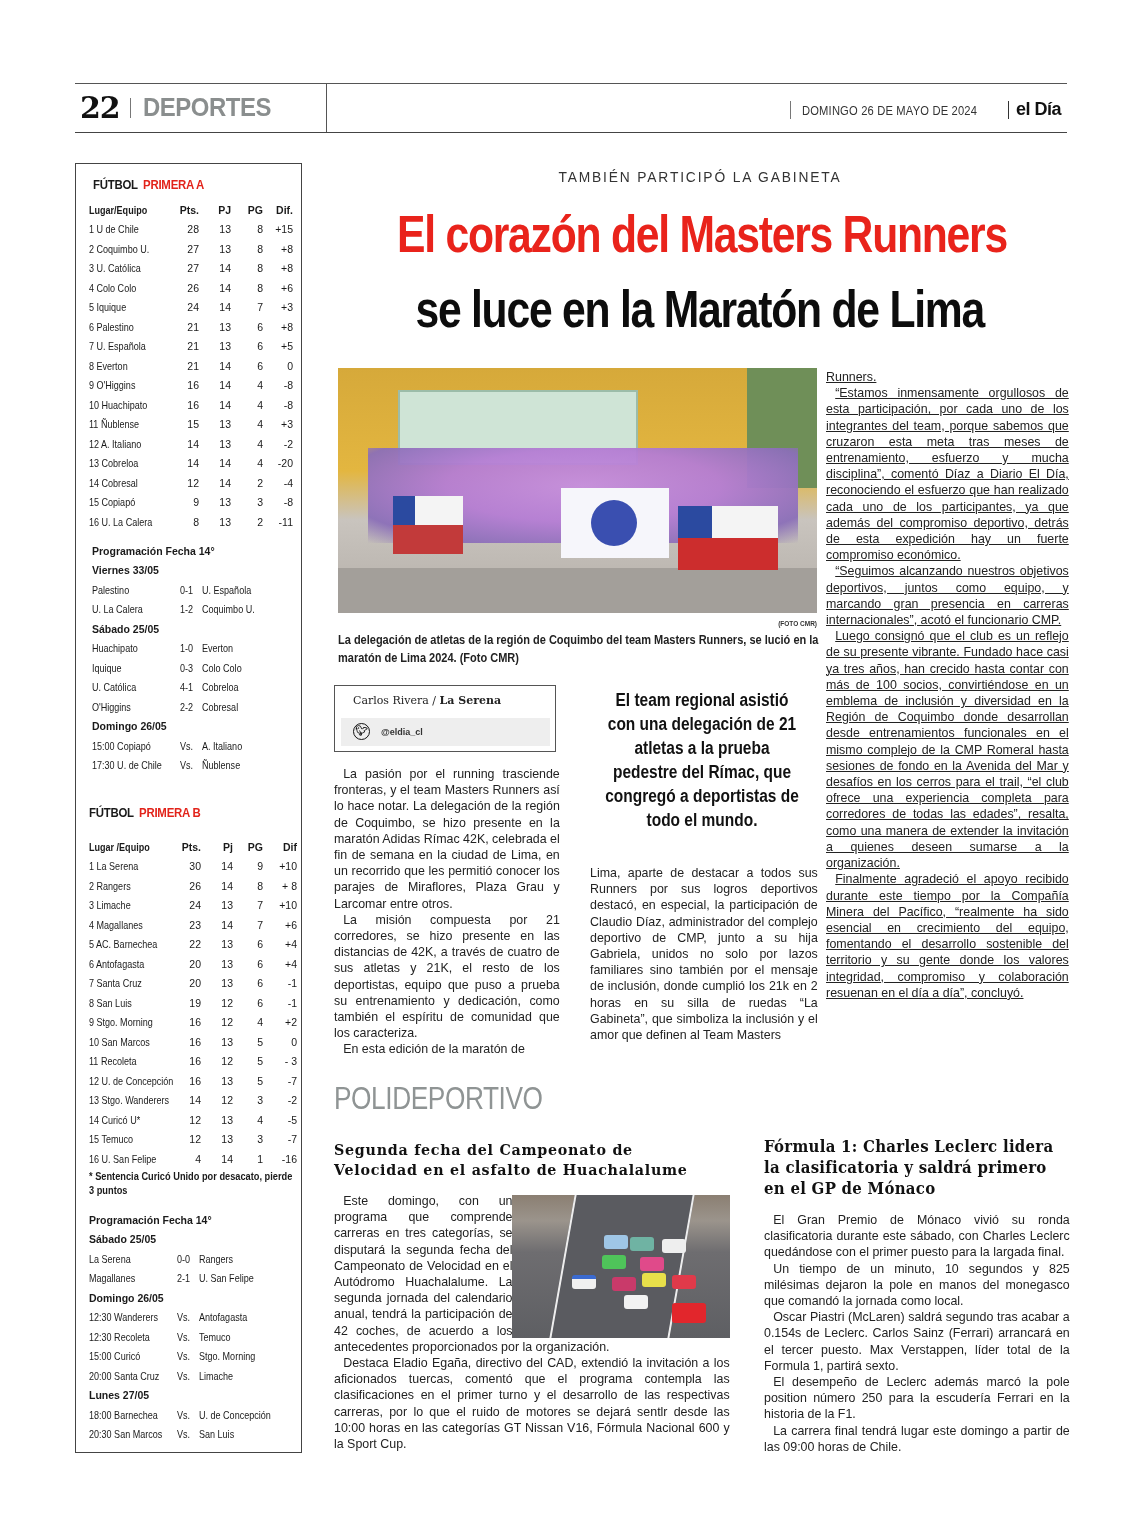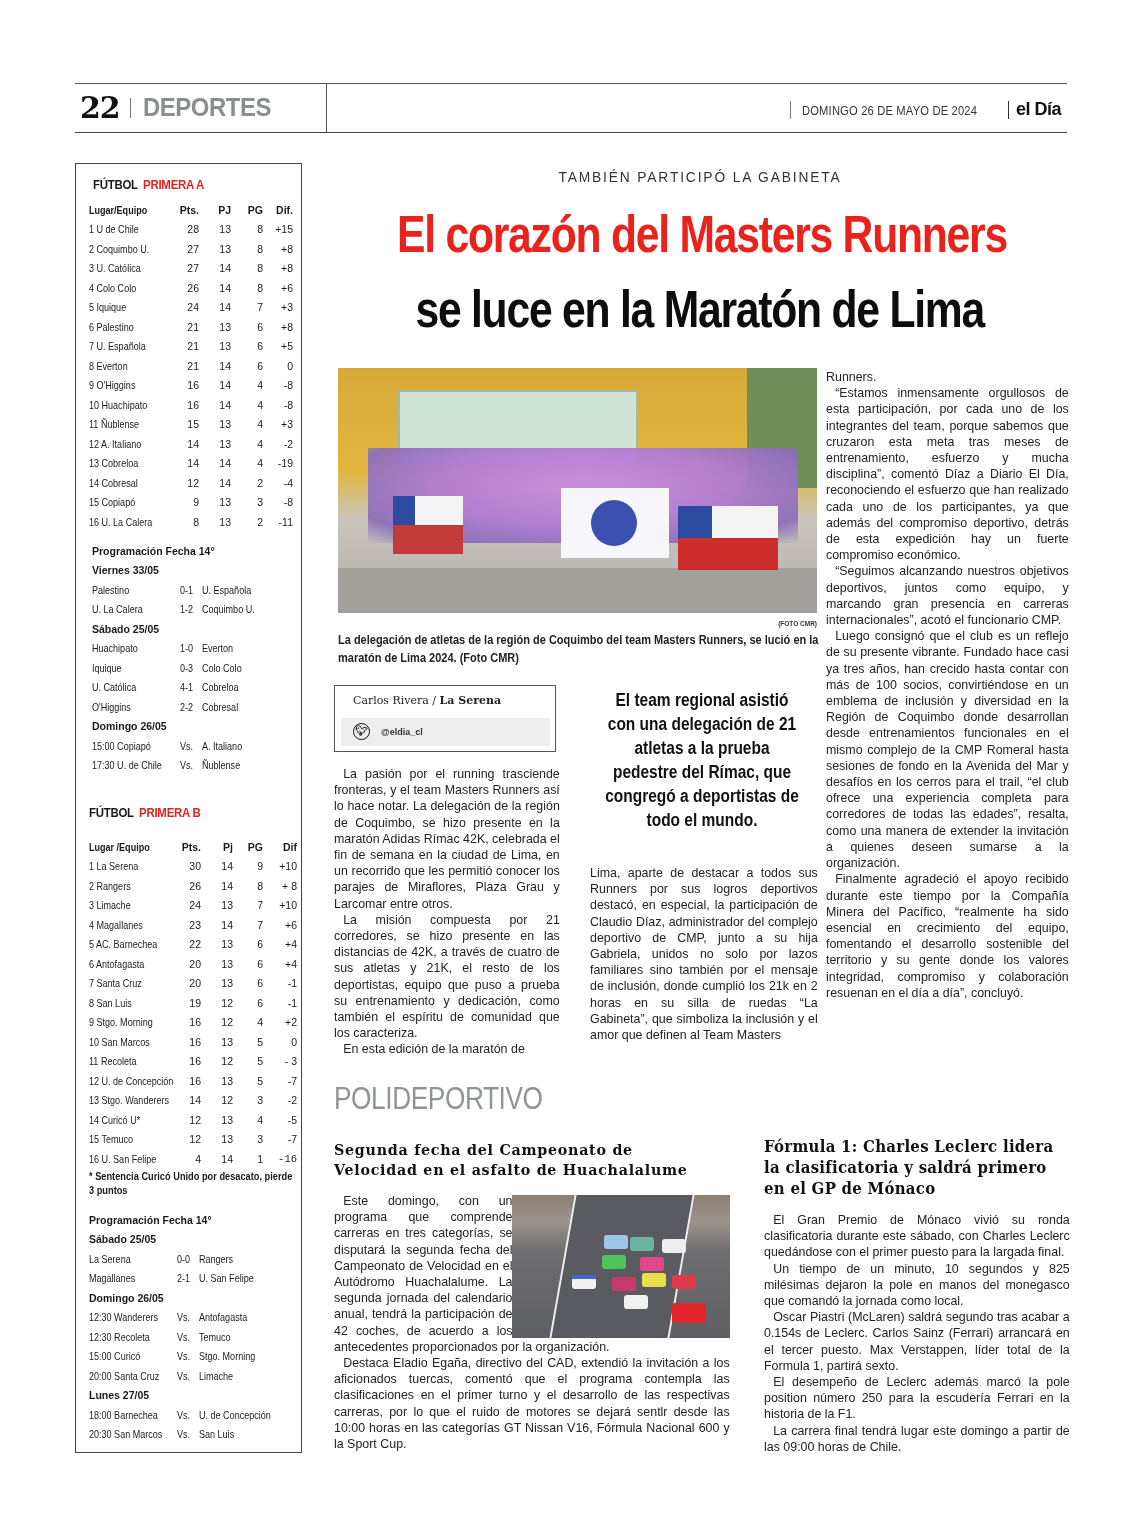--- a/index.html
+++ b/index.html
@@ -62,21 +62,21 @@
   .byline .tw-icon { position: absolute; left: 12px; top: 5px; width: 17px; height: 17px; border: 1.5px solid #111; border-radius: 50%; font-size: 10px; line-height: 14px; text-align: center; color: #111; font-weight: bold; }
   .byline .handle { position: absolute; left: 40px; top: 9px; font-size: 9px; font-weight: bold; color: #333; }
 
   .pullquote { position: absolute; left: 586px; top: 688px; width: 232px; text-align: center; font-weight: bold; font-size: 18px; line-height: 24px; color: #111; }
   .pullquote span { display: inline-block; transform: scaleX(0.86); }
 
   .col { position: absolute; font-size: 13.5px; line-height: 16.2px; color: #222; text-align: justify; }
   .col p { text-indent: 10px; }
   .col.a { left: 334px; top: 766px; width: 226px; }
   .col.b { left: 590px; top: 865px; width: 228px; }
-  .col.c { left: 826px; top: 369px; width: 243px; }
+  .col.c { left: 826px; top: 369px; width: 243px; text-decoration: underline; }
   .col .inner { transform: scaleX(0.92); transform-origin: left; width: 108.6%; }
 
   
   .poli-title { position: absolute; left: 334px; top: 1080px; font-size: 32px; color: #8f9494; letter-spacing: -0.5px; transform: scaleX(0.82); transform-origin: left; }
   .sub1-title { position: absolute; left: 334px; top: 1140px; width: 400px; font-family: "DejaVu Serif", serif; font-weight: bold; font-size: 15.5px; line-height: 20px; letter-spacing: 0.8px; color: #111; transform: scaleX(0.92); transform-origin: left; }
   .sub2-title { position: absolute; left: 764px; top: 1136px; width: 300px; font-family: "DejaVu Serif", serif; font-weight: bold; font-size: 17px; line-height: 21px; letter-spacing: 0.3px; color: #111; transform: scaleX(0.88); transform-origin: left; width: 340px; }
   .photo-race { position: absolute; left: 512px; top: 1195px; width: 218px; height: 143px; overflow: hidden;
     background: linear-gradient(180deg, #8b7f72 0%, #9b948c 18%, #6e6d70 40%, #5e5f63 100%); }
   .photo-race .track { position: absolute; left: 50px; top: 0; width: 120px; height: 143px; background: #5a5b60; transform: skewX(-10deg); border-left: 2px solid #eee; border-right: 2px solid #eee; }
   .photo-race .car { position: absolute; width: 24px; height: 14px; border-radius: 3px; }
@@ -193,21 +193,21 @@
       <span class="c-n" style="width: 20px;">14</span>
       <span class="c-n" style="width: 32px;">13</span>
       <span class="c-n" style="width: 32px;">4</span>
       <span class="c-n" style="width: 30px;">-2</span>
     </div>
     <div class="tr">
       <span class="c-team" style="width: 90px;">13 Cobreloa</span>
       <span class="c-n" style="width: 20px;">14</span>
       <span class="c-n" style="width: 32px;">14</span>
       <span class="c-n" style="width: 32px;">4</span>
-      <span class="c-n" style="width: 30px;">-19</span>
+      <span class="c-n" style="width: 30px;">-20</span>
     </div>
     <div class="tr">
       <span class="c-team" style="width: 90px;">14 Cobresal</span>
       <span class="c-n" style="width: 20px;">12</span>
       <span class="c-n" style="width: 32px;">14</span>
       <span class="c-n" style="width: 32px;">2</span>
       <span class="c-n" style="width: 30px;">-4</span>
     </div>
     <div class="tr">
       <span class="c-team" style="width: 90px;">15 Copiapó</span>
@@ -385,21 +385,21 @@
       <span class="c-n" style="width: 20px;">12</span>
       <span class="c-n" style="width: 32px;">13</span>
       <span class="c-n" style="width: 30px;">3</span>
       <span class="c-n" style="width: 34px;">-7</span>
     </div>
     <div class="tr">
       <span class="c-team" style="width: 92px;">16 U. San Felipe</span>
       <span class="c-n" style="width: 20px;">4</span>
       <span class="c-n" style="width: 32px;">14</span>
       <span class="c-n" style="width: 30px;">1</span>
-      <span class="c-n" style="width: 34px; font-family: Liberation Mono, monospace;">-16</span>
+      <span class="c-n" style="width: 34px;">-16</span>
     </div>
   </div>
 <div class="note" style="left:89px; top:1169px;">* Sentencia Curicó Unido por desacato, pierde 3 puntos</div>
 <div class="prog" id="progB" style="left:89px; top:1210px;">
     <div class="prow day">Programación Fecha 14°</div>
     <div class="prow day">Sábado  25/05</div>
     <div class="prow">
       <span style="width: 88px;">La Serena</span>
       <span style="width: 22px;">0-0</span>
       <span style="width: 100px;">Rangers</span>

